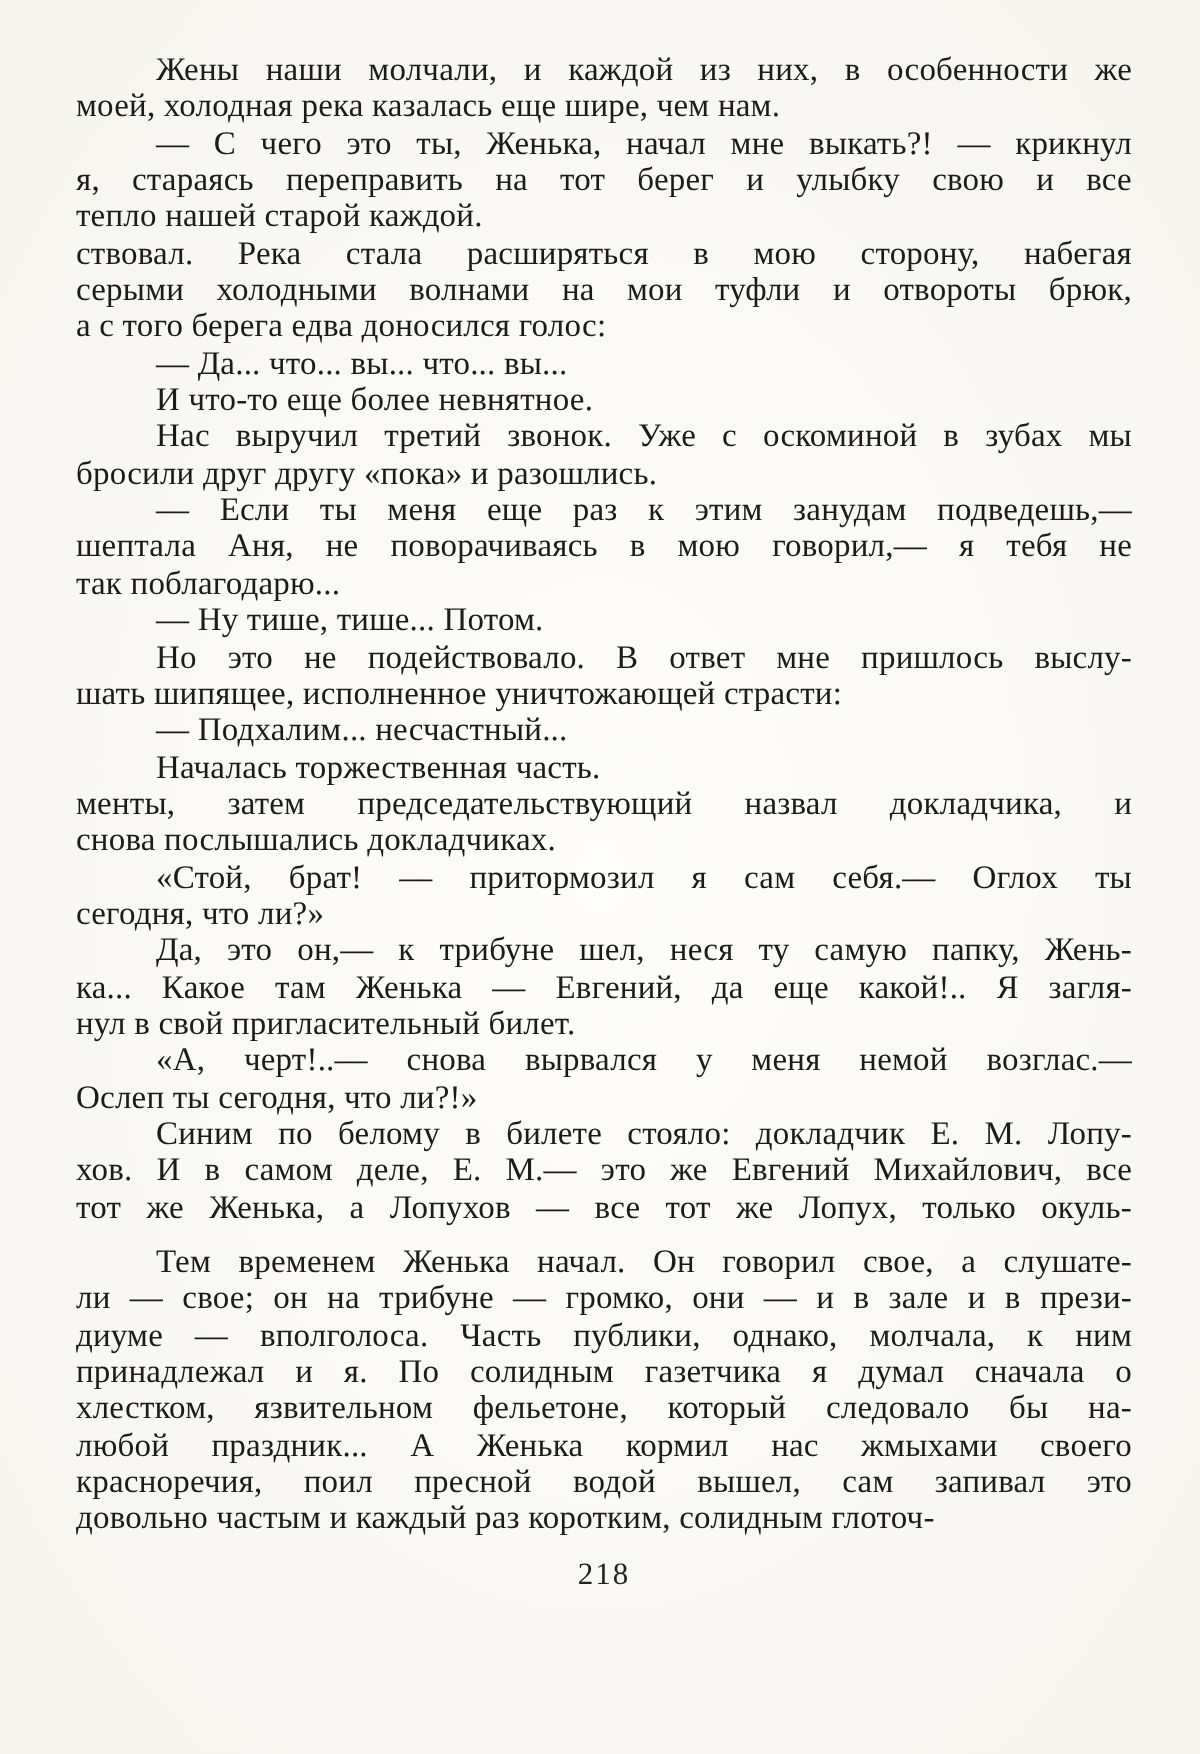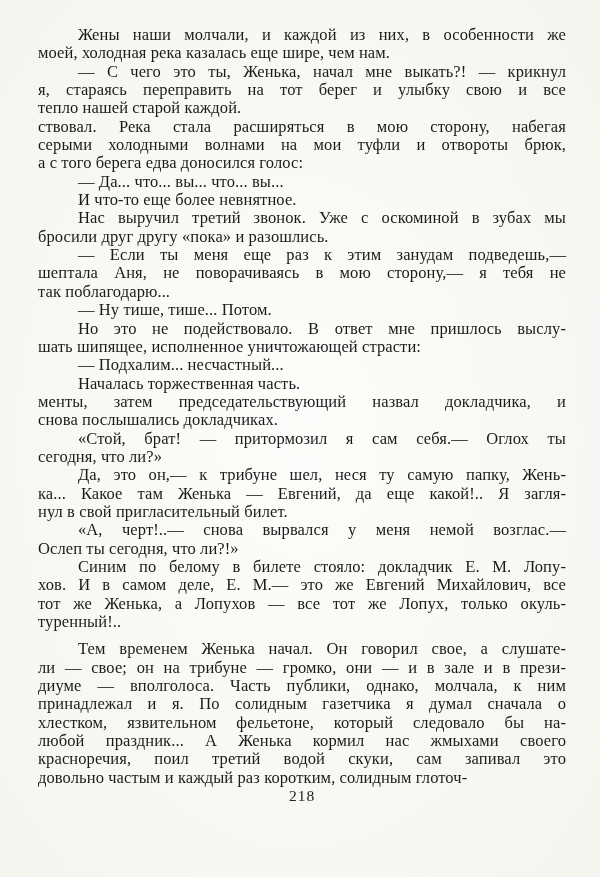--- a/index.html
+++ b/index.html
@@ -41,20 +41,21 @@
     text-justify: inter-word;
     letter-spacing: 0.1px;
   }
   .line.first {
     text-indent: 40px;
   }
   .line.last {
     text-align-last: left;
   }
   .page-number {
+    margin-top: 10px;
     text-align: center;
     font-size: 15.5px;
     letter-spacing: 1px;
     color: #222;
   }
 </style>
 </head>
 <body>
 
 <div class="page">
@@ -78,21 +79,21 @@
       </div>
       <div class="para">
         <div class="line first last">И что-то еще более невнятное.</div>
       </div>
       <div class="para">
         <div class="line first">Нас выручил третий звонок. Уже с оскоминой в зубах мы</div>
         <div class="line last">бросили друг другу «пока» и разошлись.</div>
       </div>
       <div class="para">
         <div class="line first">— Если ты меня еще раз к этим занудам подведешь,—</div>
-        <div class="line">шептала Аня, не поворачиваясь в мою сторону,— я тебя не</div>
+        <div class="line">шептала Аня, не поворачиваясь в мою говорил,— я тебя не</div>
         <div class="line last">так поблагодарю...</div>
       </div>
       <div class="para">
         <div class="line first last">— Ну тише, тише... Потом.</div>
       </div>
       <div class="para">
         <div class="line first">Но это не подействовало. В ответ мне пришлось выслу-</div>
         <div class="line last">шать шипящее, исполненное уничтожающей страсти:</div>
       </div>
       <div class="para">
@@ -115,27 +116,26 @@
         <div class="line last">нул в свой пригласительный билет.</div>
       </div>
       <div class="para">
         <div class="line first">«А, черт!..— снова вырвался у меня немой возглас.—</div>
         <div class="line last">Ослеп ты сегодня, что ли?!»</div>
       </div>
       <div class="para">
         <div class="line first">Синим по белому в билете стояло: докладчик Е. М. Лопу-</div>
         <div class="line">хов. И в самом деле, Е. М.— это же Евгений Михайлович, все</div>
         <div class="line">тот же Женька, а Лопухов — все тот же Лопух, только окуль-</div>
-        <div class="line last">туренный!..</div>
       </div>
       <div class="para spaced">
         <div class="line first">Тем временем Женька начал. Он говорил свое, а слушате-</div>
         <div class="line">ли — свое; он на трибуне — громко, они — и в зале и в прези-</div>
         <div class="line">диуме — вполголоса. Часть публики, однако, молчала, к ним</div>
         <div class="line">принадлежал и я. По солидным газетчика я думал сначала о</div>
         <div class="line">хлестком, язвительном фельетоне, который следовало бы на-</div>
         <div class="line">любой праздник... А Женька кормил нас жмыхами своего</div>
-        <div class="line">красноречия, поил третий водой скуки, сам запивал это</div>
+        <div class="line">красноречия, поил пресной водой вышел, сам запивал это</div>
         <div class="line last">довольно частым и каждый раз коротким, солидным глоточ-</div>
       </div>
     </div>
   <div class="page-number">218</div>
 </div>
 
 </body></html>

